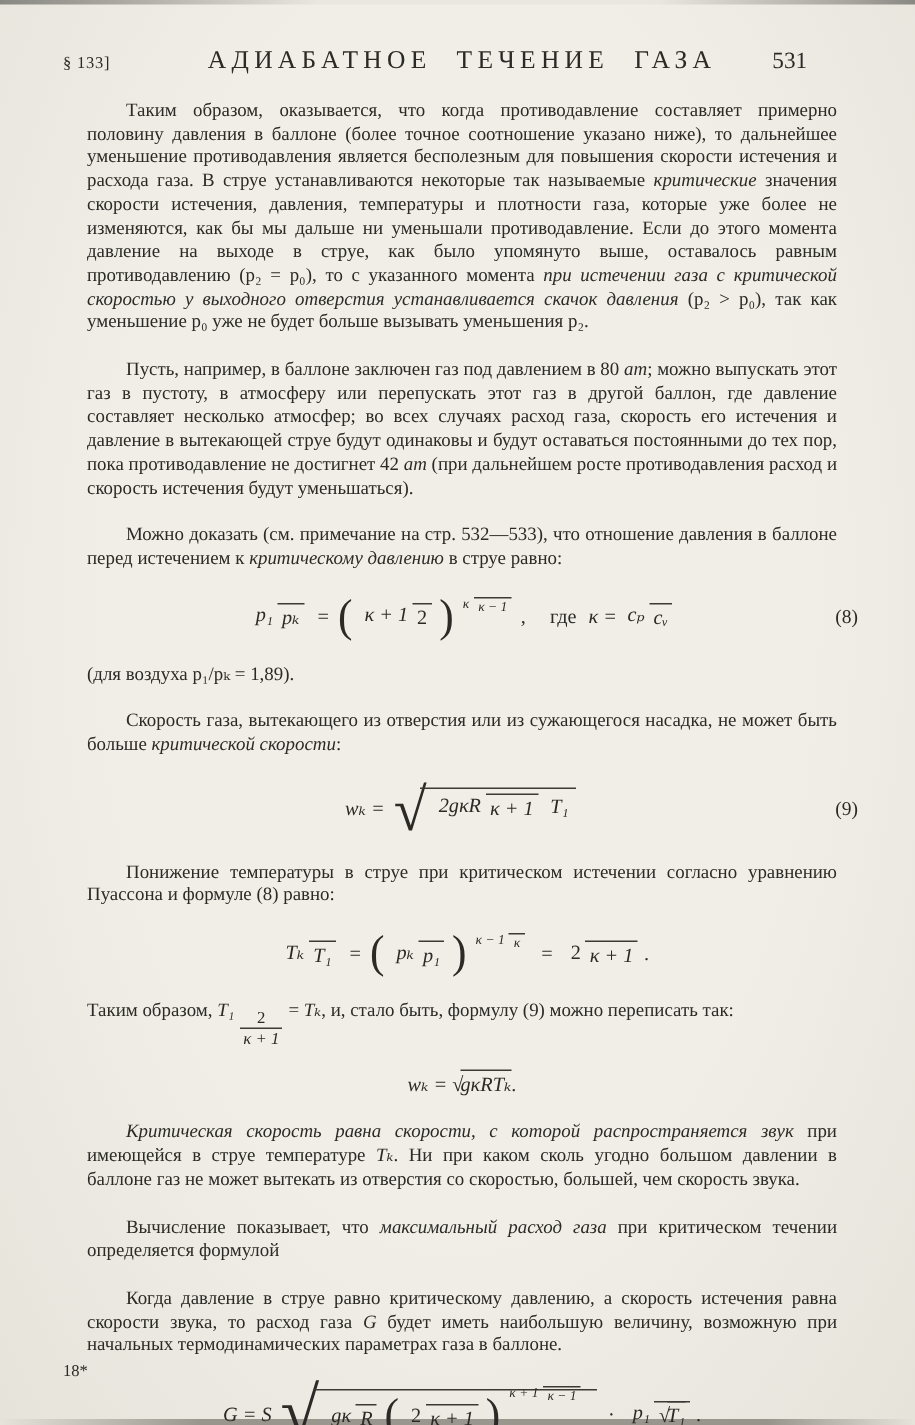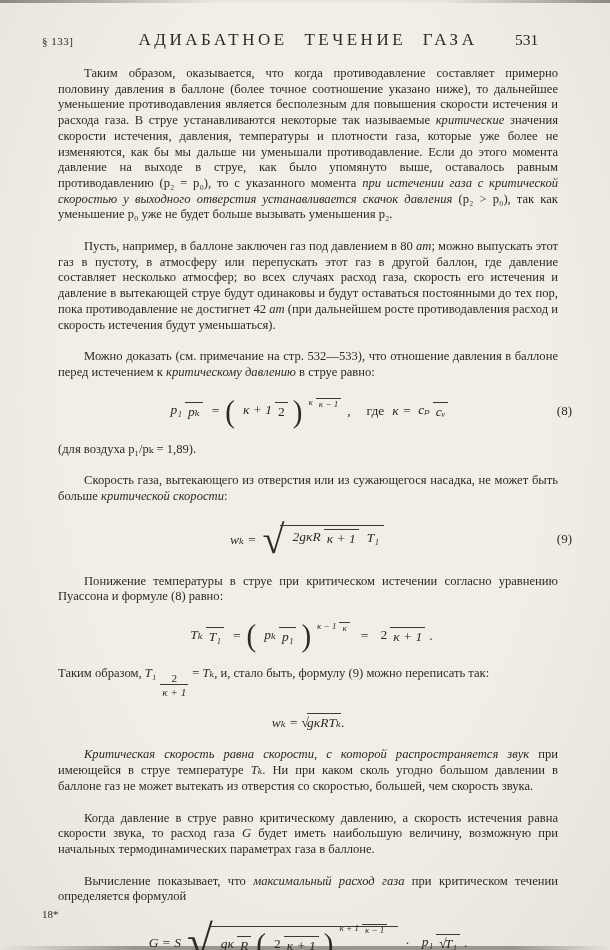--- a/index.html
+++ b/index.html
@@ -186,23 +186,23 @@
           <span class="den it">κ + 1</span>
         </span><span><span>= </span><span class="it">Tₖ</span><span>, и, стало быть, формулу (9) можно переписать так:</span></span>
     </p>
 
     <div class="center-line">
       <span class="it">wₖ = </span><span class="rsym">√</span><span class="ovl it">gκRTₖ</span><span>.</span>
     </div>
 
     <p class="para indent"><span class="it">Критическая скорость равна скорости, с которой распространяется звук</span><span> при имеющейся в струе температуре </span><span class="it">Tₖ</span><span>. Ни при каком сколь угодно большом давлении в баллоне газ не может вытекать из отверстия со скоростью, большей, чем скорость звука.</span></p>
 
+    <p class="para indent"><span>Вычисление показывает, что </span><span class="it">максимальный расход газа</span><span> при критическом течении определяется формулой</span></p>
+
     <p class="para indent"><span>Когда давление в струе равно критическому давлению, а скорость истечения равна скорости звука, то расход газа </span><span class="it">G</span><span> будет иметь наибольшую величину, возможную при начальных термодинамических параметрах газа в баллоне.</span></p>
-
-    <p class="para indent"><span>Вычисление показывает, что </span><span class="it">максимальный расход газа</span><span> при критическом течении определяется формулой</span></p>
 
     <div class="display">
       <span class="it">G = S</span>
       <span class="sqrt big">
         <span class="sym">√</span>
         <span class="radicand">
           <span class="frac">
             <span class="num it">gκ</span>
             <span class="den it">R</span>
           </span>

